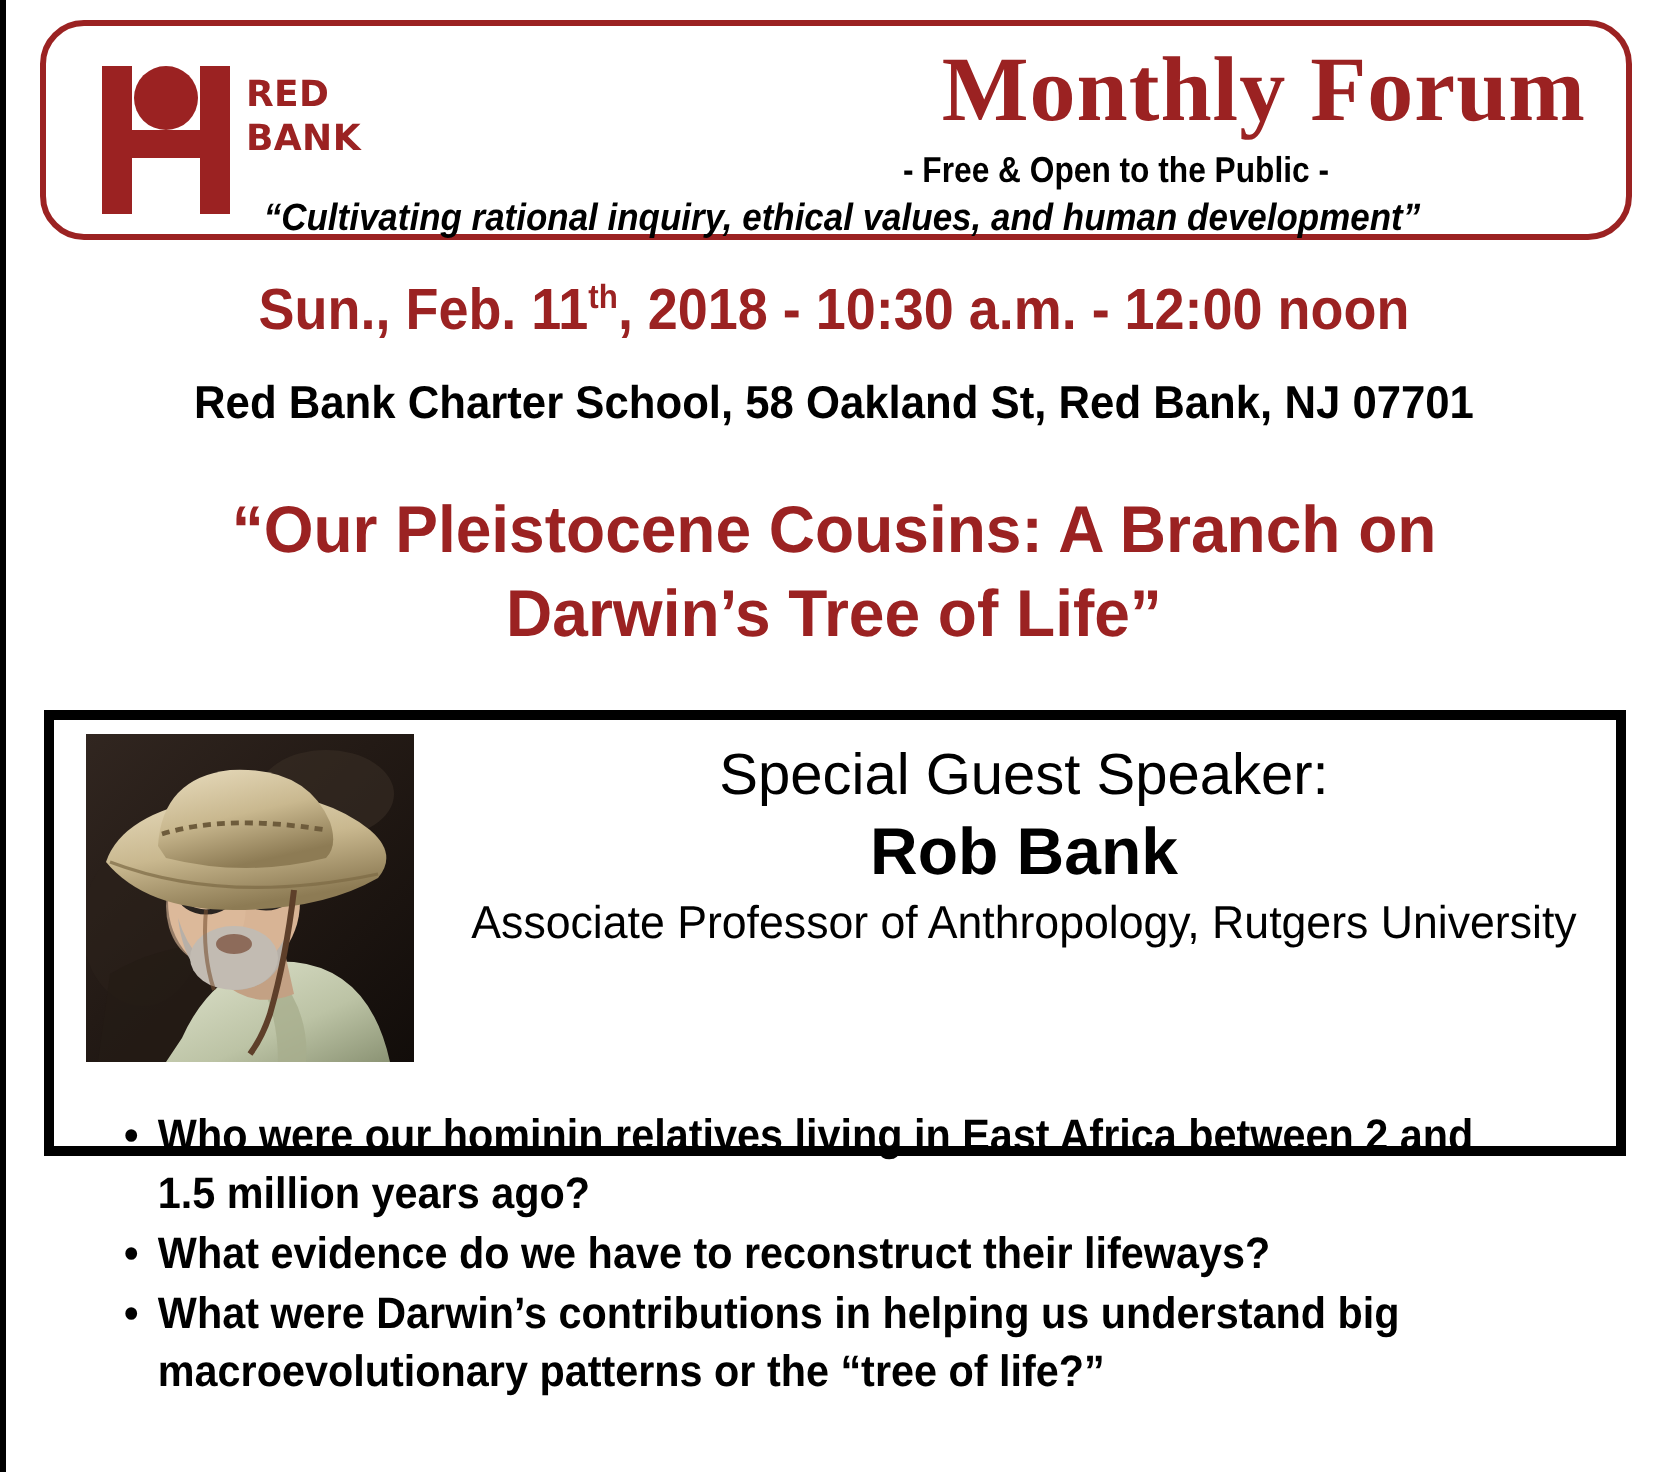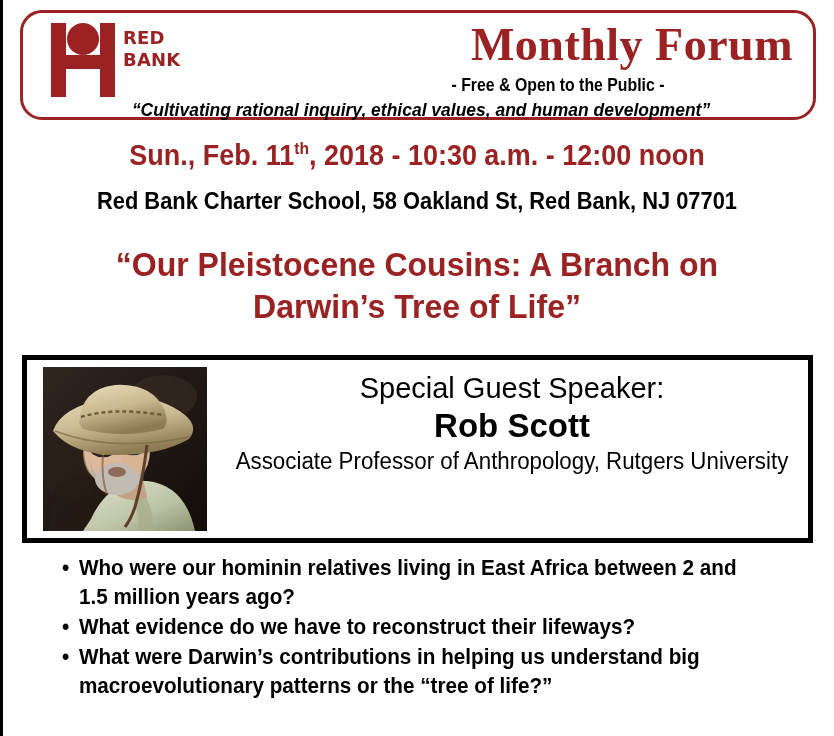--- a/index.html
+++ b/index.html
@@ -29,21 +29,21 @@
     position: absolute;
     left: 20px; top: 10px;
     width: 796px; height: 110px;
     border: 3px solid #9b2222;
     border-radius: 22px;
     background: #ffffff;
   }
 
   .logo-block {
     position: absolute;
-    left: 28px; top: 6px;
+    left: 28px; top: 16px;
     width: 240px; height: 82px;
   }
 
   .logo-mark {
     position: absolute;
     left: 0; top: 4px;
     width: 64px; height: 74px;
   }
 
   .logo-words {
@@ -138,21 +138,21 @@
     font-weight: bold;
     font-size: 33px;
     line-height: 42px;
     transform: scaleX(0.97);
   }
 
   
   .speaker-box {
     position: absolute;
     left: 22px; top: 355px;
-    width: 791px; height: 188px;
+    width: 791px; height: 223px;
     border: 5px solid #000000;
     background: #ffffff;
   }
 
   .speaker-photo {
     position: absolute;
     left: 16px; top: 7px;
     width: 164px; height: 164px;
     overflow: hidden;
     background: #2a211b;
@@ -298,21 +298,21 @@
       <path d="M38 50 Q70 40 120 48" fill="none" stroke="#6e5c3c" stroke-width="2.4" stroke-dasharray="4 3"></path>
       <path d="M12 64 Q70 86 146 70" fill="none" stroke="#7c6a44" stroke-width="1.6" opacity="0.7"></path>
 
       <path d="M104 78 Q100 112 92 140 Q88 152 82 160" fill="none" stroke="#5e3f2a" stroke-width="3"></path>
       <path d="M60 88 Q58 110 64 128" fill="none" stroke="#7a5436" stroke-width="2" opacity="0.6"></path>
     </svg>
   </div>
 
   <div class="speaker-text">
     <div class="speaker-role-label">Special Guest Speaker:</div>
-    <div class="speaker-name">Rob Scott</div>
+    <div class="speaker-name">Rob Bank</div>
     <div class="speaker-affiliation">Associate Professor of Anthropology, Rutgers University</div>
   </div>
 </div>
 
 <div class="question-list">
   <span class="question-item">
     <span class="bullet-dot">•</span>
     <span>Who were our hominin relatives living in East Africa between 2 and 1.5 million years ago?</span>
   </span>
   <span class="question-item">

